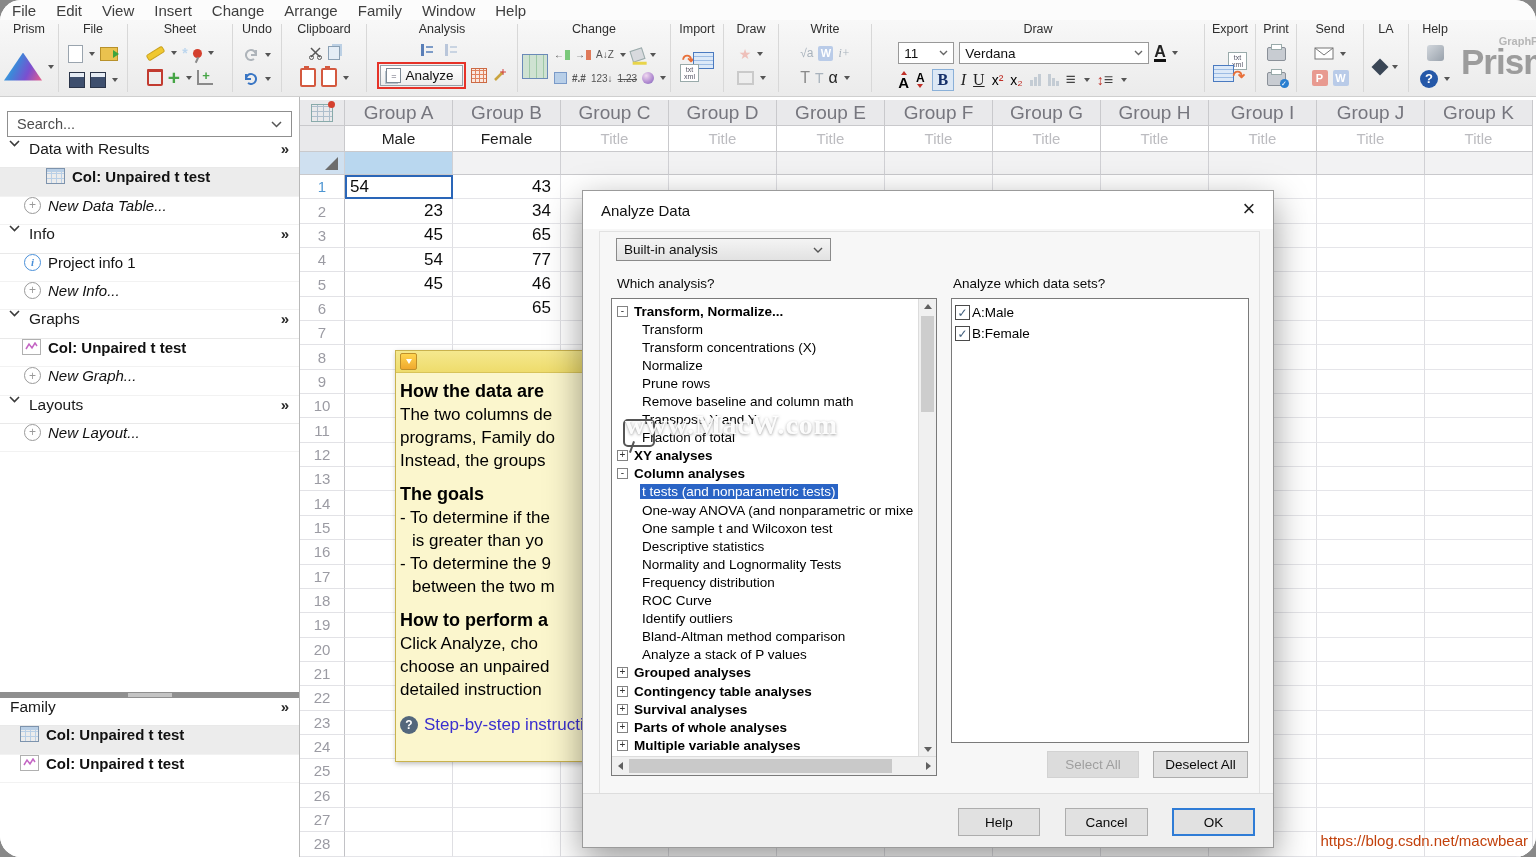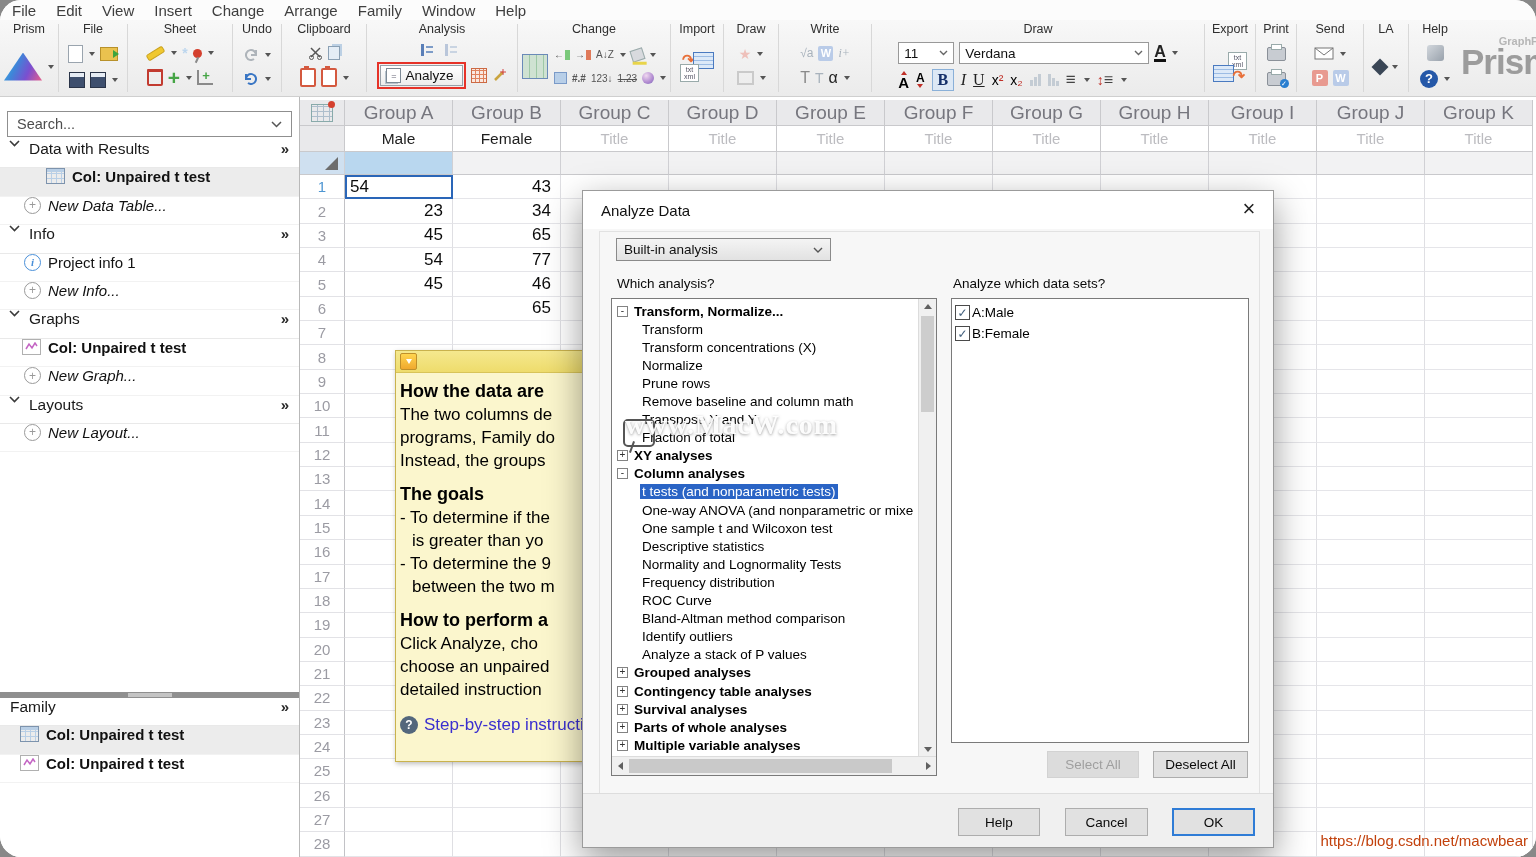--- a/index.html
+++ b/index.html
@@ -1187,24 +1187,24 @@
           <div class="titem child">
             <span class="tlab">Normality and Lognormality Tests</span>
           </div>
           <div class="titem child">
             <span class="tlab">Frequency distribution</span>
           </div>
           <div class="titem child">
             <span class="tlab">ROC Curve</span>
           </div>
           <div class="titem child">
+            <span class="tlab">Identify outliers</span>
+          </div>
+          <div class="titem child">
             <span class="tlab">Bland-Altman method comparison</span>
-          </div>
-          <div class="titem child">
-            <span class="tlab">Identify outliers</span>
           </div>
           <div class="titem child">
             <span class="tlab">Analyze a stack of P values</span>
           </div>
           <div class="titem cat">
             <span class="exp">+</span>
             <span class="tlab">Grouped analyses</span>
           </div>
           <div class="titem cat">
             <span class="exp">+</span>

